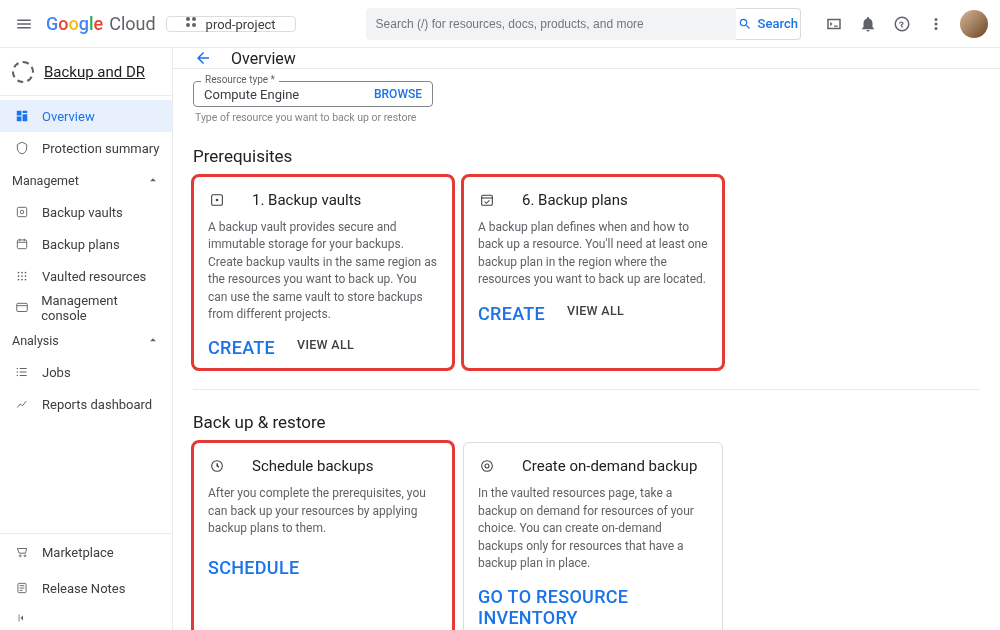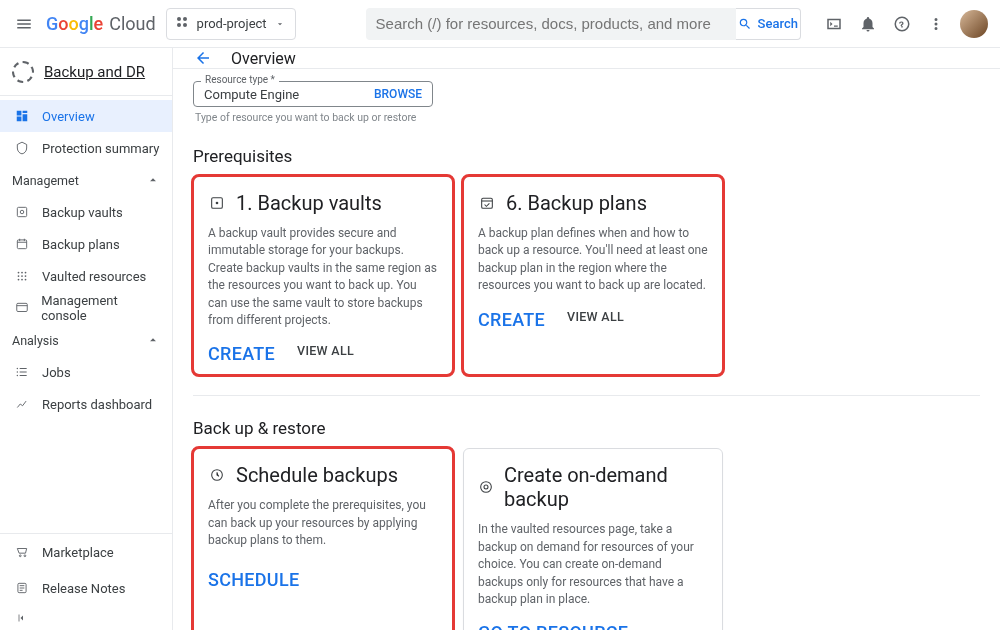--- a/index.html
+++ b/index.html
@@ -7,27 +7,27 @@
   body { display: flex; flex-direction: column; }
   
   .topbar { height: 48px; display: flex; align-items: center; padding: 0 12px; border-bottom: 1px solid #e8eaed; gap: 10px; }
   .hamburger { width: 24px; height: 24px; display: flex; align-items: center; justify-content: center; color: #5f6368; cursor: pointer; }
   .logo { display: flex; align-items: flex-end; gap: 4px; font-size: 18px; }
   .logo .g-blue { color:#4285F4; font-weight:500; }
   .logo .g-red { color:#EA4335; font-weight:500; }
   .logo .g-yellow { color:#FBBC05; font-weight:500; }
   .logo .g-green { color:#34A853; font-weight:500; }
   .logo .cloud { color:#5f6368; font-weight: 400; margin-left: 2px; }
-  .project-picker { display: flex; align-items: center; gap: 6px; height: 32px; border: 1px solid #dadce0; border-radius: 4px; padding: 0 10px; cursor: pointer; font-size: 13px; color:#3c4043; min-width: 130px; justify-content: space-between; }
+  .project-picker { display: flex; align-items: center; gap: 6px; height: 16px; border: 1px solid #dadce0; border-radius: 4px; padding: 0 10px; cursor: pointer; font-size: 13px; color:#3c4043; min-width: 130px; justify-content: space-between; flex-direction: column; }
   .project-picker .pproj { display:flex; align-items:center; gap:6px; }
   .project-dots { width:14px; height:14px; display:grid; grid-template-columns: repeat(2,4px); grid-template-rows: repeat(2,4px); gap:2px; }
   .project-dots span { width:4px;height:4px;border-radius:50%; background:#5f6368; }
   .search-area { display:flex; align-items:center; margin-left: 60px; }
   .searchbox { display:flex; align-items:center; height: 32px; width: 370px; background:#f1f3f4; border-radius: 4px 0 0 4px; padding: 0 10px; color:#5f6368; font-size: 13px; }
-  .searchbox input { border:none; background:transparent; outline:none; flex:1; font-size:15px; color:#000000; }
+  .searchbox input { border:none; background:transparent; outline:none; flex:1; font-size:12px; color:#000000; }
   .searchbtn { height:32px; display:flex; align-items:center; gap:6px; padding: 0 2px; border:1px solid #dadce0; border-left:none; border-radius:0 4px 4px 0; color:#1a73e8; font-size:13px; font-weight:500; cursor:pointer; background:#fff; }
   .top-right { margin-left:auto; display:flex; align-items:center; gap:14px; }
   .tr-icon { width:20px; height:20px; color:#5f6368; display:flex;align-items:center;justify-content:center; cursor:pointer; }
   .avatar { width:28px;height:28px;border-radius:50%; background: linear-gradient(135deg,#d7b899,#6b4423); cursor:pointer; }
 
   
   .below { flex:1; display:flex; min-height:0; }
   .sidebar { width: 173px; border-right: 1px solid #e8eaed; display:flex; flex-direction:column; font-size:13px; }
   .sb-header { display:flex; align-items:center; gap:10px; height:48px; padding:0 12px; border-bottom:1px solid #e8eaed; font-size:15px; color:#202124;text-decoration:underline; }
   .sb-header .sb-icon { width:22px;height:22px; border:2px dashed #5f6368; border-radius:50%; }
@@ -51,21 +51,21 @@
   .rt-box { border:1px solid #80868b; border-radius:4px; height:26px; display:flex; align-items:center; justify-content:space-between; padding: 0 10px; font-size:13px; color:#3c4043; }
   .rt-label { position:absolute; top:-7px; left:8px; background:#fff; font-size:10px; color:#5f6368; padding:0 4px; }
   .rt-browse { color:#1a73e8; font-size:12px; font-weight:500; cursor:pointer; }
   .rt-help { font-size:10.5px; color:#80868b; margin-top:4px; margin-left:2px; }
   h2.section { font-size:17px; font-weight:400; color:#202124; margin-top:22px; margin-bottom:10px; }
   .cards-row { display:flex; gap:10px; flex-wrap:wrap; }
   .card { width:260px; border:1px solid #dadce0; border-radius:6px; padding: 14px 14px 10px 14px; background:#fff; position:relative; box-shadow: 0 1px 1px rgba(60,64,67,0.08); }
   .card.highlight { outline:3px solid #e53935; outline-offset:-1px; }
   .card-head { display:flex; align-items:center; gap:10px; margin-bottom:10px; }
   .card-head .ci { width:18px;height:18px; color:#3c4043; display:flex;align-items:center;justify-content:center; }
-  .card-head .ct { font-size:20px; color:#202124; }
+  .card-head .ct { font-size:15px; color:#202124;margin-left:16px; }
   .card-body { font-size:12px; line-height:1.45; color:#5f6368; min-height:58px; }
   .card-actions { display:flex; gap:22px; margin-top:14px; }
   .linkbtn { font-size:18px; font-weight:500; color:#1a73e8; cursor:pointer; letter-spacing:.3px; }
   .textbtn { font-size:12.5px; font-weight:500; color:#3c4043; cursor:pointer; letter-spacing:.3px; }
   .divider { height:1px; background:#e8eaed; margin: 20px 0 6px 0; }
   .collapse-chev { width:10px;height:10px; }
   svg { display:block; }
 </style>
 </head>
 <body>

